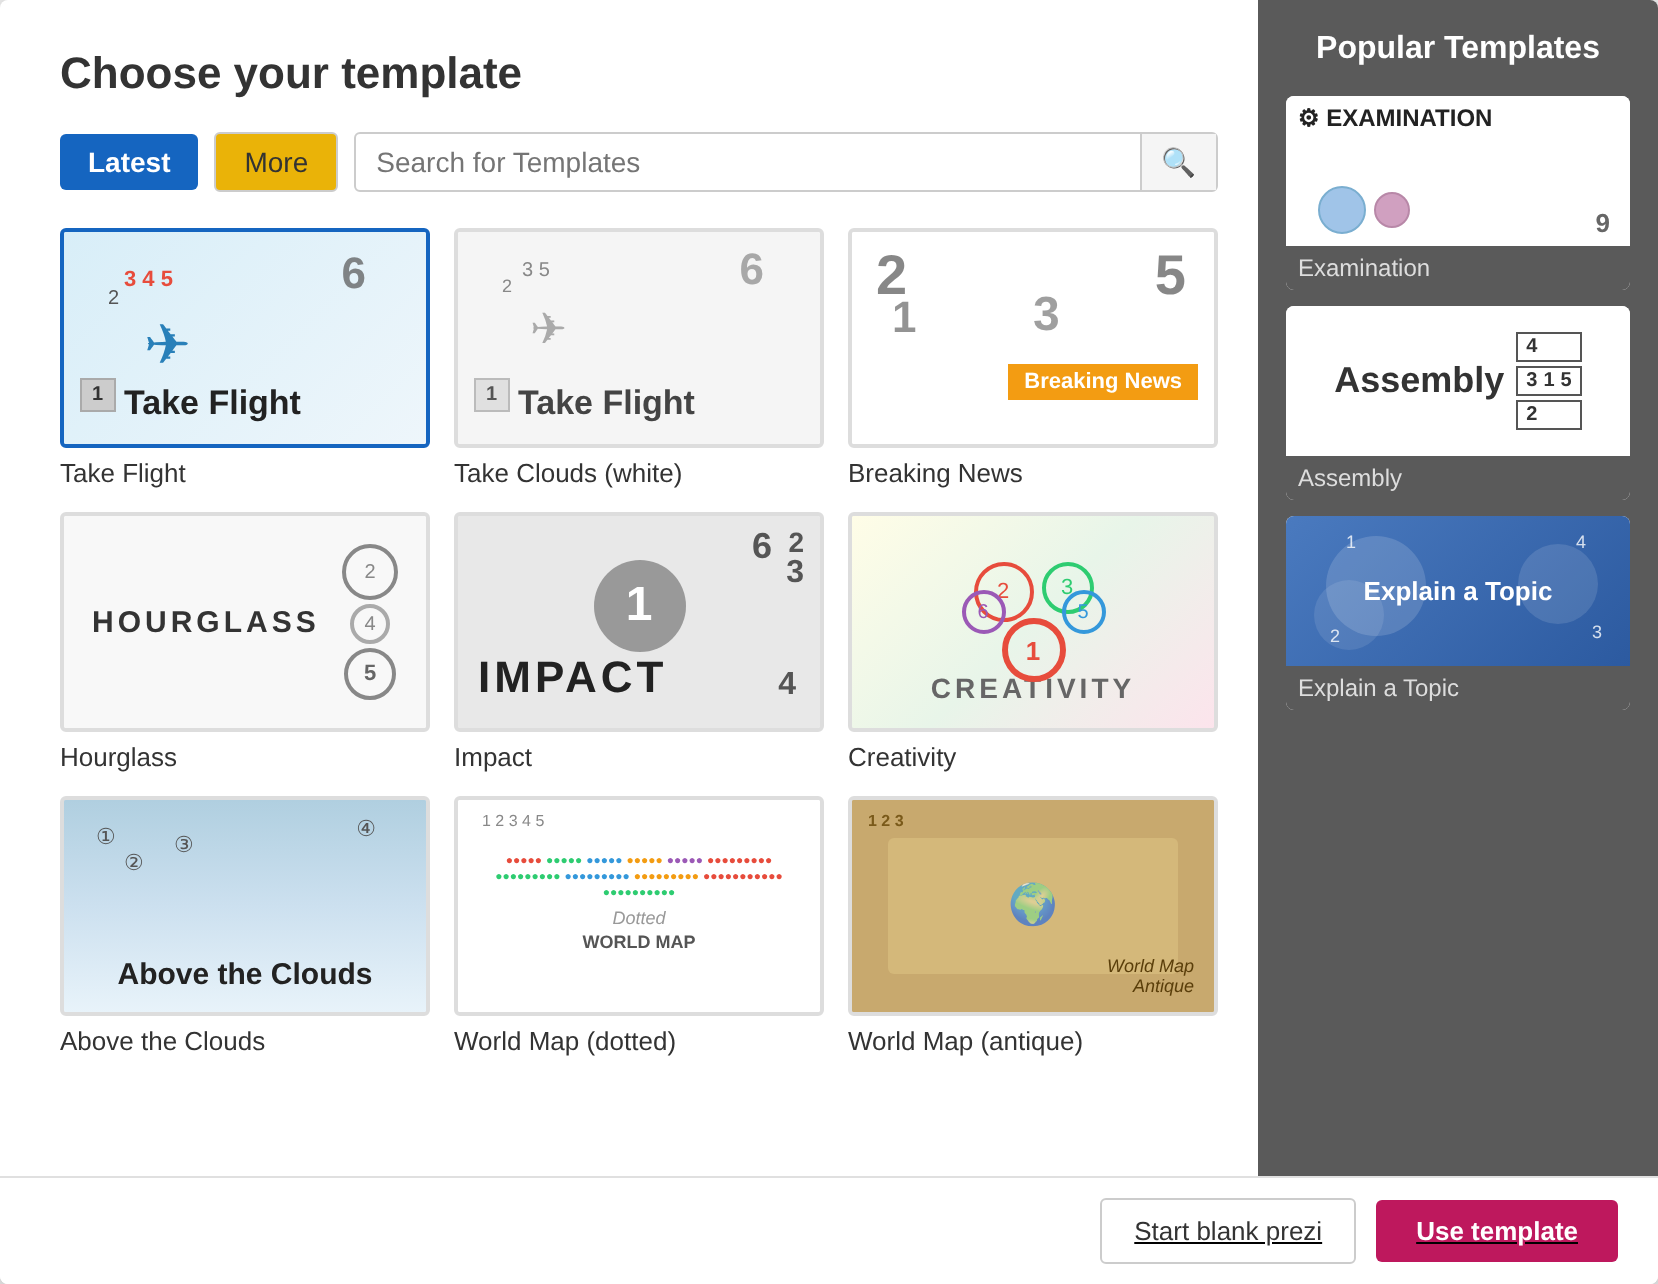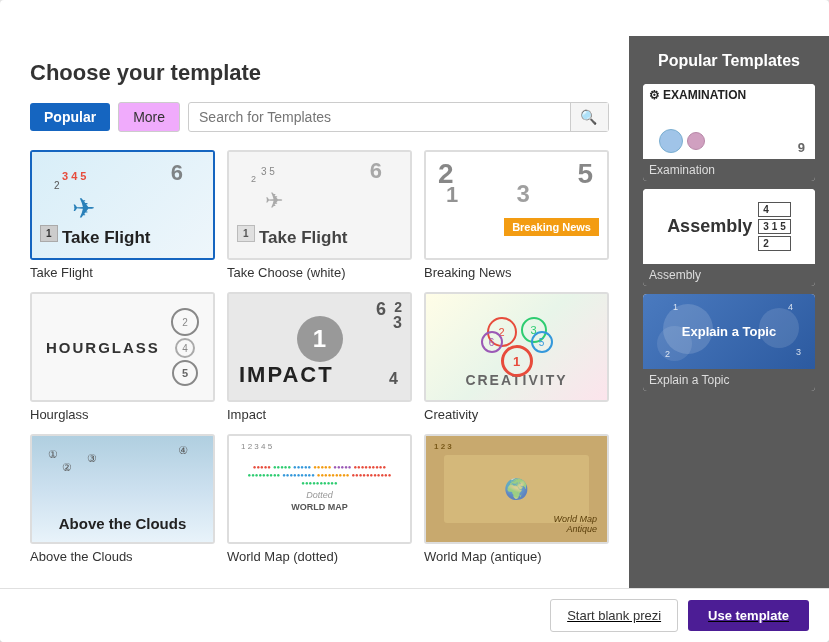--- a/index.html
+++ b/index.html
@@ -18,21 +18,20 @@
       border-radius: 4px;
       box-shadow: 0 4px 20px rgba(0,0,0,0.3);
       display: flex;
       flex-direction: column;
       overflow: hidden;
     }
     .modal-body {
       display: flex;
       flex: 1;
       overflow: hidden;
-      margin-top: 36px;
     }
     .main-panel {
       flex: 1;
       padding: 24px 20px 0 30px;
       display: flex;
       flex-direction: column;
       overflow: hidden;
     }
     .modal-title {
       font-size: 22px;
@@ -50,21 +49,21 @@
       background: #1565c0;
       color: #fff;
       border: none;
       border-radius: 3px;
       padding: 6px 14px;
       font-size: 14px;
       cursor: pointer;
       font-weight: bold;
     }
     .btn-more {
-      background: #f0abfc;
+      background: #eab308;
       color: #333;
       border: 1px solid #ccc;
       border-radius: 3px;
       padding: 6px 14px;
       font-size: 14px;
       cursor: pointer;
     }
     .search-wrapper {
       display: flex;
       align-items: center;
@@ -210,41 +209,41 @@
     .btn-blank {
       background: #fff;
       color: #333;
       border: 1px solid #ccc;
       border-radius: 3px;
       padding: 8px 16px;
       font-size: 13px;
       cursor: pointer;
     }
     .btn-use {
-      background: #4c1d95;
+      background: #be185d;
       color: #fff;
       border: none;
       border-radius: 3px;
       padding: 8px 20px;
       font-size: 13px;
       cursor: pointer;
       font-weight: bold;
     }
   </style>
 </head>
 <body>
 
 <div class="modal">
   <div class="modal-body">
 
     <div class="main-panel">
       <div class="modal-title">Choose your template</div>
 
       <div class="toolbar">
-        <button class="btn-latest">Popular</button>
+        <button class="btn-latest">Latest</button>
         <button class="btn-more">More</button>
         <div class="search-wrapper">
           <input class="search-input" type="text" placeholder="Search for Templates" style="">
           <button class="search-icon-btn">🔍</button>
         </div>
       </div>
 
       <div class="templates-grid">
 
         <div class="template-item">
@@ -265,21 +264,21 @@
           <div class="template-thumb thumb-tf-white">
             <div style="width:100%;height:100%;position:relative;background:#f5f5f5;">
               <span style="position:absolute;top:6px;right:28px;font-size:22px;font-weight:bold;color:#888;opacity:0.7;">6</span>
               <span style="position:absolute;top:14px;left:32px;font-size:10px;color:#888;">3  5</span>
               <span style="position:absolute;top:22px;left:22px;font-size:9px;color:#888;">2</span>
               <span style="position:absolute;top:36px;left:36px;font-size:22px;color:#aaa;">✈</span>
               <div style="position:absolute;bottom:16px;left:8px;background:#e0e0e0;border:1px solid #bbb;padding:2px 5px;font-size:10px;font-weight:bold;color:#555;">1</div>
               <span style="position:absolute;bottom:10px;left:30px;font-size:17px;font-weight:bold;color:#444;">Take Flight</span>
             </div>
           </div>
-          <div class="template-label">Take Choose (white)</div>
+          <div class="template-label">Take Clouds (white)</div>
         </div>
 
         <div class="template-item">
           <div class="template-thumb thumb-breaking">
             <div style="width:100%;height:100%;position:relative;background:#fff;">
               <span style="position:absolute;top:6px;left:12px;font-size:28px;font-weight:bold;color:#111;opacity:0.5;">2</span>
               <span style="position:absolute;top:6px;right:14px;font-size:28px;font-weight:bold;color:#111;opacity:0.5;">5</span>
               <span style="position:absolute;top:30px;left:20px;font-size:22px;font-weight:bold;color:#111;opacity:0.45;">1</span>
               <span style="position:absolute;top:28px;left:50%;font-size:24px;font-weight:bold;color:#111;opacity:0.4;">3</span>
               <div style="position:absolute;bottom:22px;right:8px;background:#f39c12;color:#fff;padding:3px 8px;font-size:11px;font-weight:bold;">Breaking News</div>

